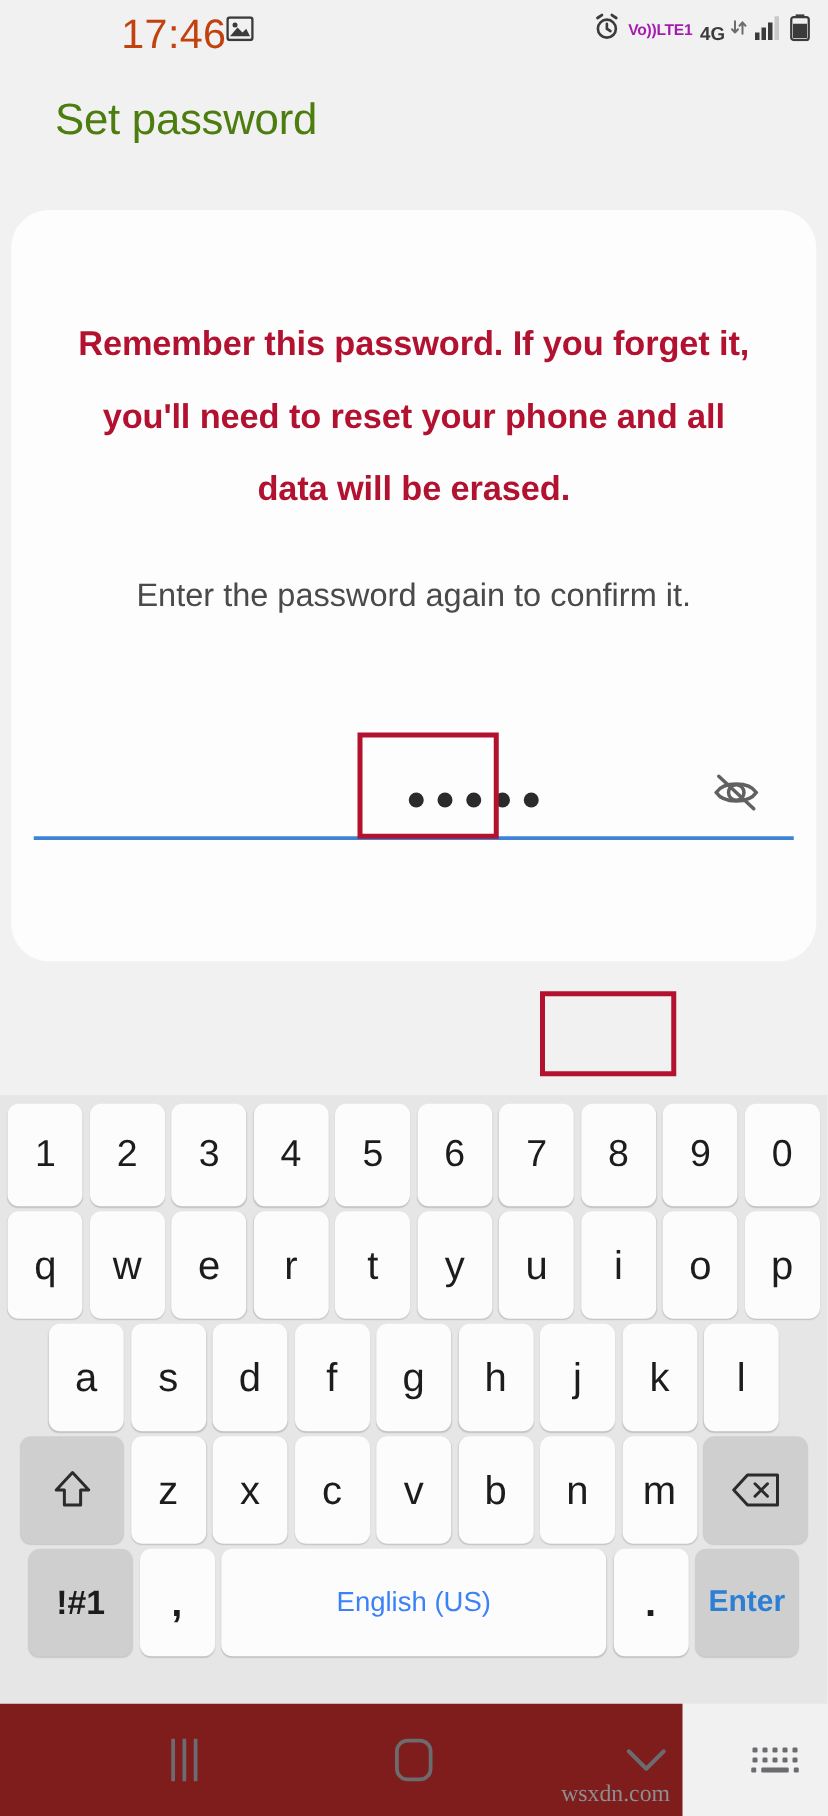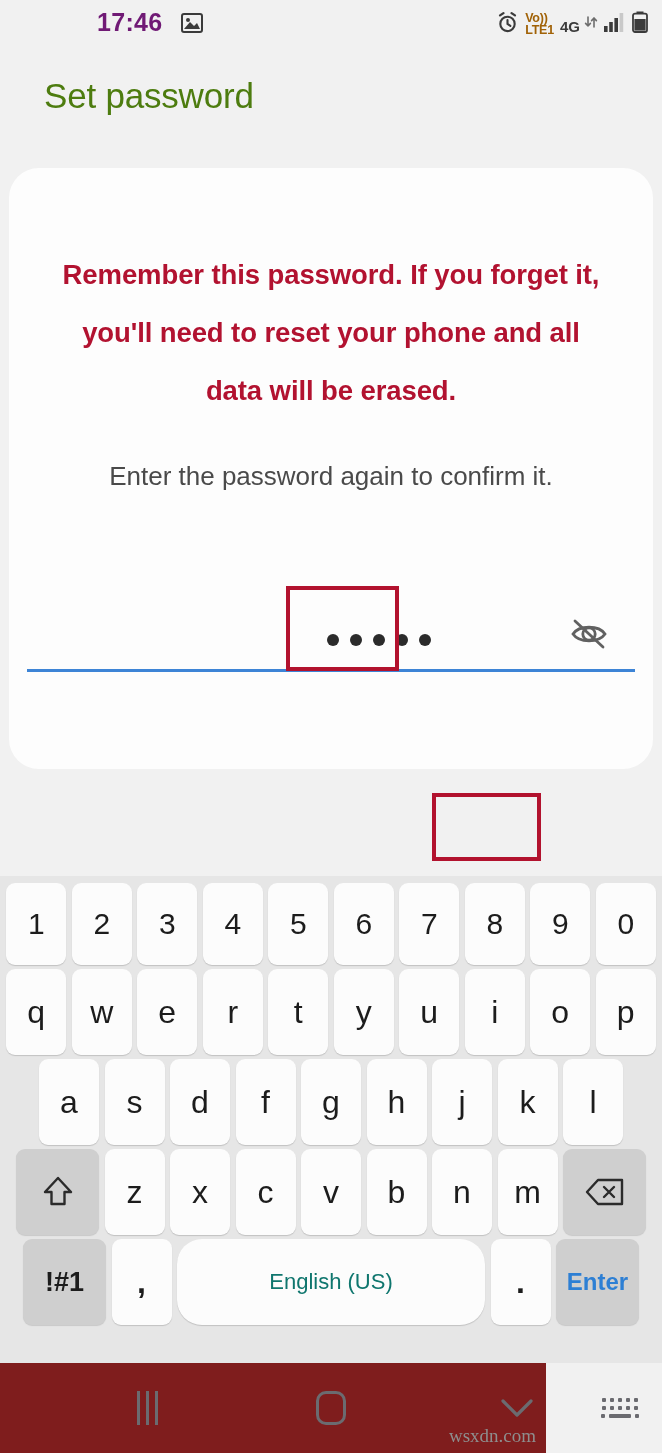--- a/index.html
+++ b/index.html
@@ -16,35 +16,35 @@
   }
 
   
   #status-bar {
     position: absolute; left: 0; top: 0;
     width: 662px; height: 50px;
     display: flex; align-items: center;
   }
   #status-clock {
     position: absolute; left: 97px; top: 8px;
-    font-size: 25px; font-weight: 700; color: #701a75;
+    font-size: 33px; font-weight: 400; color: #c2410c;
     letter-spacing: .3px;
   }
   #status-gallery-icon {
     position: absolute; left: 181px; top: 13px;
     width: 22px; height: 20px;
   }
   #status-right {
     position: absolute; right: 14px; top: 6px;
     height: 36px; display: flex; align-items: center; gap: 6px;
   }
   .sb-ico { color: #3b3b3b; display: block; }
   #volte-stack {
-    display: flex; flex-direction: column; align-items: flex-start;
-    line-height: 1; font-size: 12.5px; font-weight: 700; color: #a16207; justify-content: space-between;
+    display: flex; flex-direction: row; align-items: flex-start;
+    line-height: 1; font-size: 12.5px; font-weight: 700; color: #a21caf; justify-content: space-between;
   }
   #volte-stack span { display: block; letter-spacing: -.2px; }
   #net-stack {
     display: flex; align-items: flex-end; gap: 4px;
   }
   #net-4g { font-size: 15px; font-weight: 700; color: #3b3b3b; line-height: 1; }
 
   
   #page-title {
     position: absolute; left: 44px; top: 76px;
@@ -154,21 +154,21 @@
   #row-a { gap: 5.5px; }
   #row-a .key { width: 60px; }
   #row-z { gap: 5.5px; }
   #row-z .key { width: 60px; }
   .key-mod { background: #cfcfcf; box-shadow: 0 1px 1px rgba(0,0,0,.13); }
   #key-shift { width: 83px !important; }
   #key-backspace { width: 83px !important; }
   #row-bottom { gap: 5.5px; }
   #key-symbols { width: 83px; font-size: 27px; font-weight: 600; }
   #key-comma { width: 60px; font-size: 32px; font-weight: 700; }
-  #key-space { width: 308px; font-size: 22px; color: #0f766e; border-radius: 25px; }
+  #key-space { width: 308px; font-size: 22px; color: #3b82f6; }
   #key-period { width: 60px; font-size: 32px; font-weight: 700; }
   #key-next { width: 83px; font-size: 24px; font-weight: 700; color: #2d7fd4; }
 
   
   #nav-bar {
     position: absolute; left: 0; top: 1363px;
     width: 546px; height: 90px;
     background: #7f1d1d;
   }
   .nav-btn {

